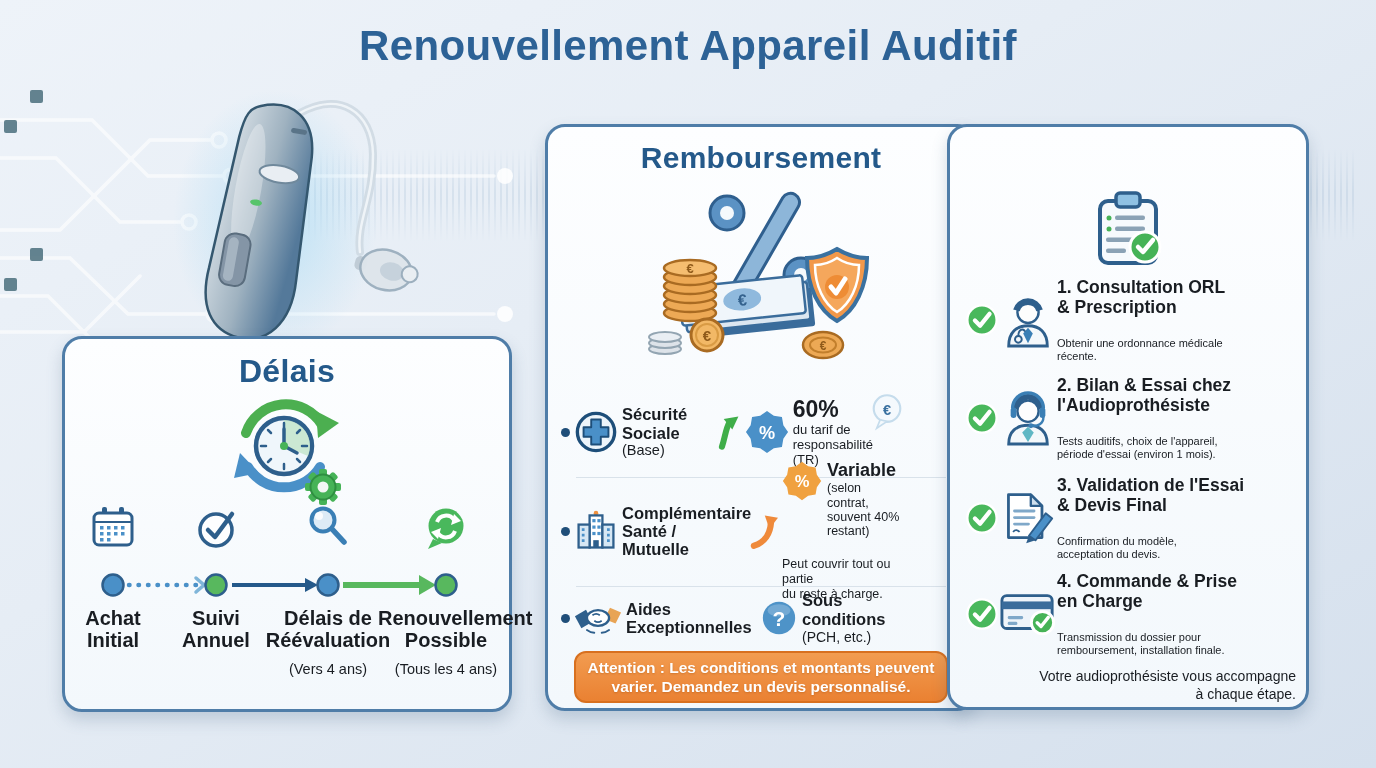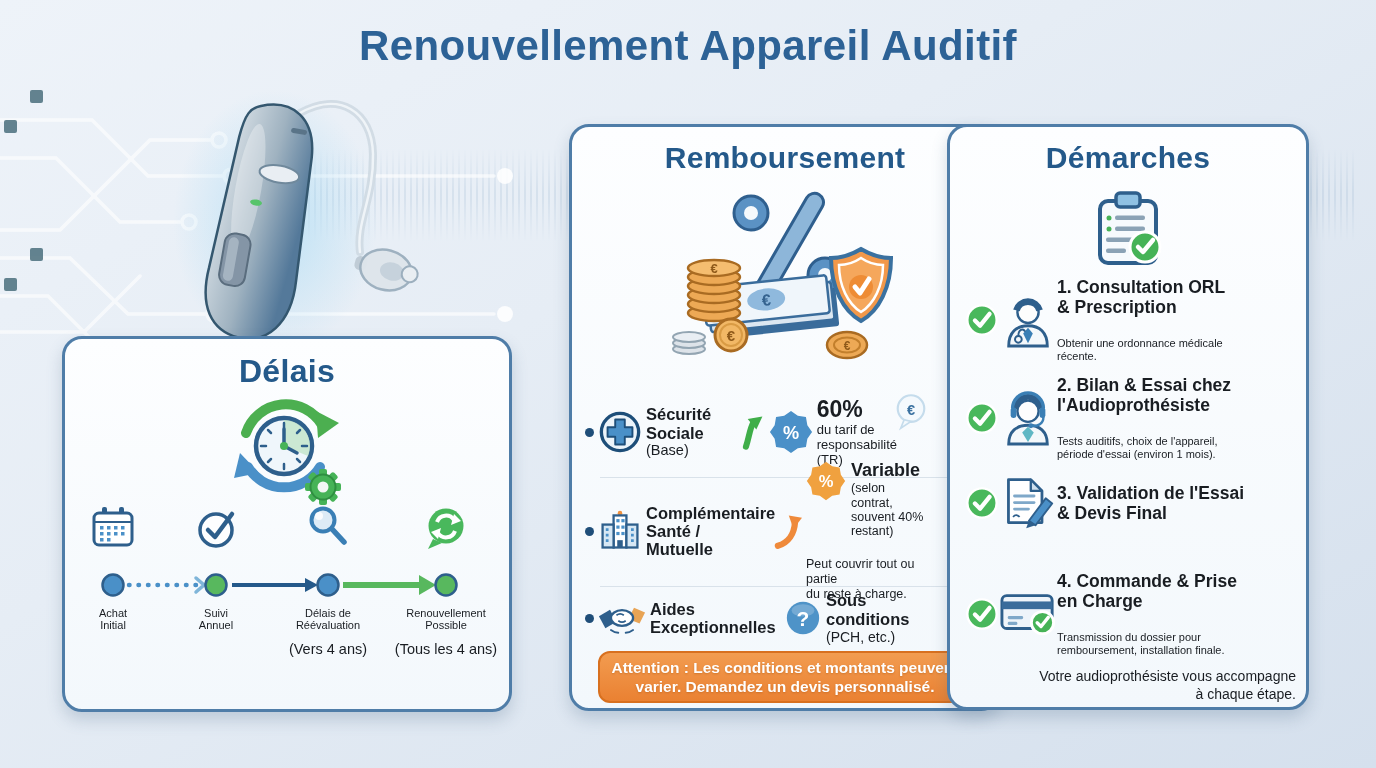--- a/index.html
+++ b/index.html
@@ -20,25 +20,25 @@
     border:3px solid #4f7da8;border-radius:20px;box-shadow:0 8px 16px rgba(58,90,122,.22);z-index:3}
   .panel-title{position:absolute;top:14px;left:0;width:100%;text-align:center;
     font-weight:800;color:#24598a;letter-spacing:.3px}
   
   #delais{left:62px;top:336px;width:450px;height:376px}
   #delais .panel-title{font-size:32px}
   .delais-hero{position:absolute;left:50%;top:54px;transform:translateX(-50%)}
   .tl-svg{position:absolute;left:0;top:228px}
   .tl-icon{position:absolute;top:166px}
   .tl-step{position:absolute;top:268px;width:136px;text-align:center}
-  .tl-label{font-size:11px;font-weight:400;line-height:1.12}
+  .tl-label{font-size:20px;font-weight:700;line-height:1.12}
   .tl-sub{font-size:14.5px;line-height:1.15;margin-top:9px}
   .tl-note{font-size:11.5px;line-height:1.25;margin-top:7px}
   
-  #remb{left:569px;top:124px;width:432px;height:587px}
+  #remb{left:545px;top:124px;width:432px;height:587px}
   #remb .panel-title{font-size:30px}
   .rb-hero{position:absolute;left:50%;top:58px;transform:translateX(-50%)}
   .rb-row{position:absolute;left:13px;width:342px;display:flex;align-items:center;gap:4px}
   #rb-row1{top:262px;height:86px}
   #rb-row2{top:354px;height:100px}
   #rb-row3{top:462px;height:58px}
   .rb-div{position:absolute;left:28px;right:28px;border-top:1.5px solid #d9e2ea}
   #rb-div1{top:350px}#rb-div2{top:459px}
   .bullet{width:9px;height:9px;border-radius:50%;background:#1f4e79;flex:0 0 auto}
   .rb-label{font-weight:700;font-size:16.5px;line-height:1.1}
@@ -379,21 +379,20 @@
         <div class="rb-val-title" style="font-size:16.5px">Sous conditions</div>
         <div style="font-size:14px">(PCH, etc.)</div>
       </div>
     </div>
 
     <div class="rb-warning pre">Attention : Les conditions et montants peuvent
 varier. Demandez un devis personnalisé.</div>
   </div>
 
   <div class="panel" id="dem">
-    <div class="panel-title">Démarches</div>
 
     <svg class="dm-hero" width="80" height="80" viewBox="0 0 80 80">
       <rect x="12" y="10" width="56" height="62" rx="8" fill="#f6fafd" stroke="#2e5f8c" stroke-width="4"></rect>
       <rect x="28" y="2" width="24" height="14" rx="4" fill="#8fc1e3" stroke="#2e5f8c" stroke-width="3.5"></rect>
       <g>
         <circle cx="21" cy="27" r="2.5" fill="#46b357"></circle>
           <rect x="27" y="24.5" width="30" height="4.5" rx="2" fill="#8aa2b5"></rect>
         <circle cx="21" cy="38" r="2.5" fill="#46b357"></circle>
           <rect x="27" y="35.5" width="30" height="4.5" rx="2" fill="#8aa2b5"></rect>
         <rect x="18" y="46.5" width="28" height="4.5" rx="2" fill="#8aa2b5"></rect>
@@ -467,20 +466,22 @@
             <rect x="13" y="34" width="18" height="3" rx="1.5"></rect>
           </g>
           <path d="M13 44 q3 -4 7 0" fill="none" stroke="#2e5f8c" stroke-width="2"></path>
           <path d="M30 48 L48 24 L55 29.5 L37 53 Z" fill="#4a90c8" stroke="#2e5f8c" stroke-width="2" stroke-linejoin="round"></path>
           <polygon points="30,48 37,53 27,56" fill="#2e5f8c"></polygon>
         </svg>
       </span>
       <div class="dm-text">
         <div class="dm-title pre">3. Validation de l'Essai
 &amp; Devis Final</div>
+        <div class="dm-desc pre">Confirmation du modèle,
+acceptation du devis.</div>
       </div>
     </div>
 
     <div class="dm-step" id="dm-step4">
       <svg class="dm-check" width="34" height="34" viewBox="0 0 36 36">
         <circle cx="18" cy="18" r="15.5" fill="#49b85c" stroke="#ffffff" stroke-width="2.5"></circle>
         <path d="M10.5 18.5 L16 24 L26 11.5" fill="none" stroke="#ffffff" stroke-width="4.5" stroke-linecap="round" stroke-linejoin="round"></path>
       </svg>
       <span class="dm-icon">
         <svg width="56" height="46" viewBox="0 0 58 46">

